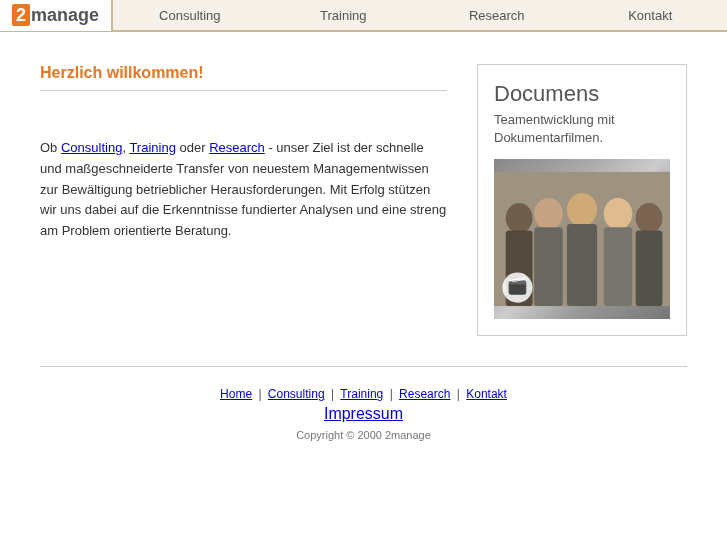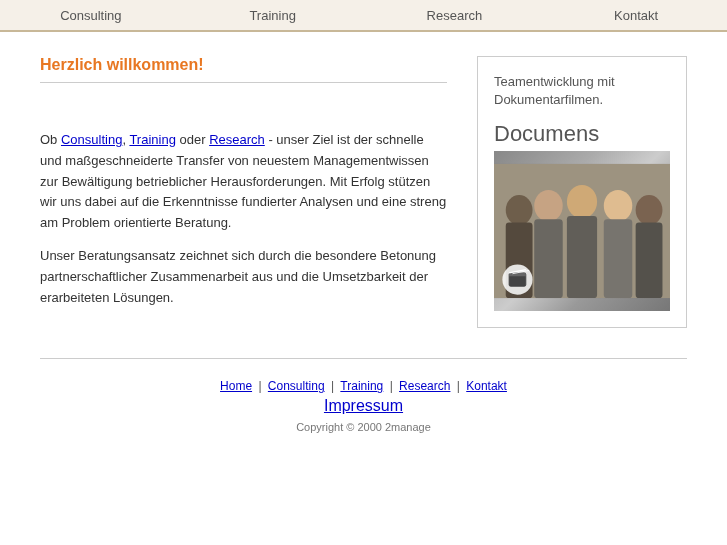--- a/index.html
+++ b/index.html
@@ -59,21 +59,21 @@
       cursor: pointer;
       height: 100%;
       display: flex;
       align-items: center;
       justify-content: center;
       text-decoration: none;
     }
 
     
     #main {
-      padding: 24px 40px 20px 40px;
+      padding: 32px 40px 20px 40px;
       display: flex;
       gap: 30px;
     }
 
     #left-content {
       flex: 1;
     }
 
     #welcome-title {
       color: #e87722;
@@ -194,41 +194,45 @@
     
     #people-svg {
       width: 100%;
       height: 160px;
     }
   </style>
 </head>
 <body>
 
 <div id="header">
+  <div id="logo-area">
+    <div id="logo-text">
+      <span class="logo-num">2</span><span class="logo-word">manage</span>
+    </div>
+  </div>
   <nav id="nav">
     <a class="nav-item" href="#">Consulting</a>
     <a class="nav-item" href="#">Training</a>
     <a class="nav-item" href="#">Research</a>
     <a class="nav-item" href="#">Kontakt</a>
   </nav>
 </div>
 
 <div id="main">
   <div id="left-content">
     <h2 id="welcome-title">Herzlich willkommen!</h2>
     <hr id="divider-line">
     <p id="links-para">
       <span>Ob </span><a href="#">Consulting</a><span>, </span><a href="#">Training</a><span> oder </span><a href="#">Research</a><span> - unser Ziel ist der schnelle und maßgeschneiderte Transfer von neuestem Managementwissen zur Bewältigung betrieblicher Herausforderungen. Mit Erfolg stützen wir uns dabei auf die Erkenntnisse fundierter Analysen und eine streng am Problem orientierte Beratung.</span>
     </p>
-    <p id="approach-text">Unser Beratungsansatz zeichnet sich durch die besondere Betonung partnerschaftlicher Zusammenarbeit aus und die Umsetzbarkeit der erarbeiteten Lösungen.</p>
   </div>
 
   <div id="right-panel">
+    <div id="documens-title">Documens</div>
     <div id="documens-subtitle">Teamentwicklung mit Dokumentarfilmen.</div>
-    <div id="documens-title">Documens</div>
     <div id="team-photo">
       
       <svg id="people-svg" viewBox="0 0 210 160" xmlns="http://www.w3.org/2000/svg">
 
         <rect width="210" height="160" fill="#b0a898"></rect>
 
         <rect width="210" height="160" fill="#7a7060" opacity="0.5"></rect>
 
         <ellipse cx="30" cy="55" rx="16" ry="18" fill="#5a4a3a"></ellipse>
         <rect x="14" y="70" width="32" height="90" rx="4" fill="#3a3028"></rect>

